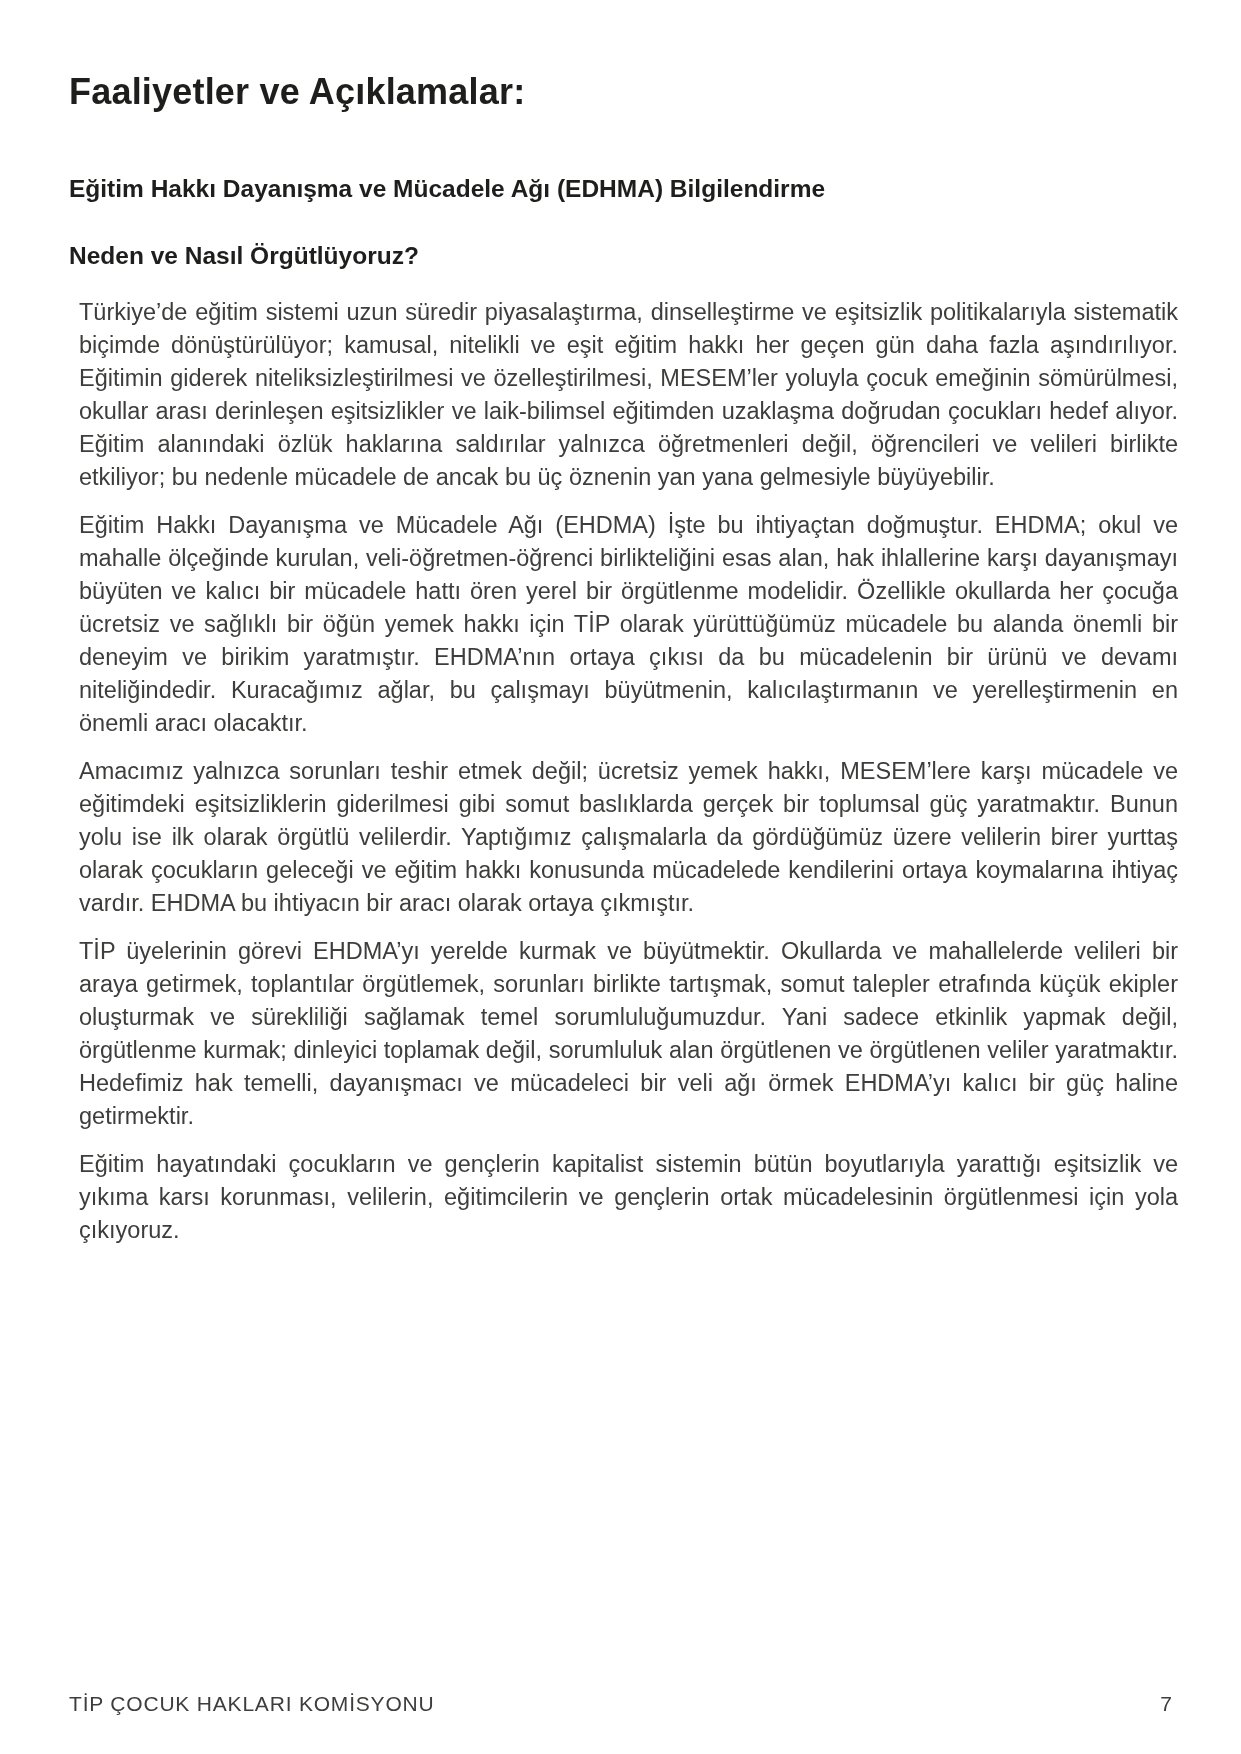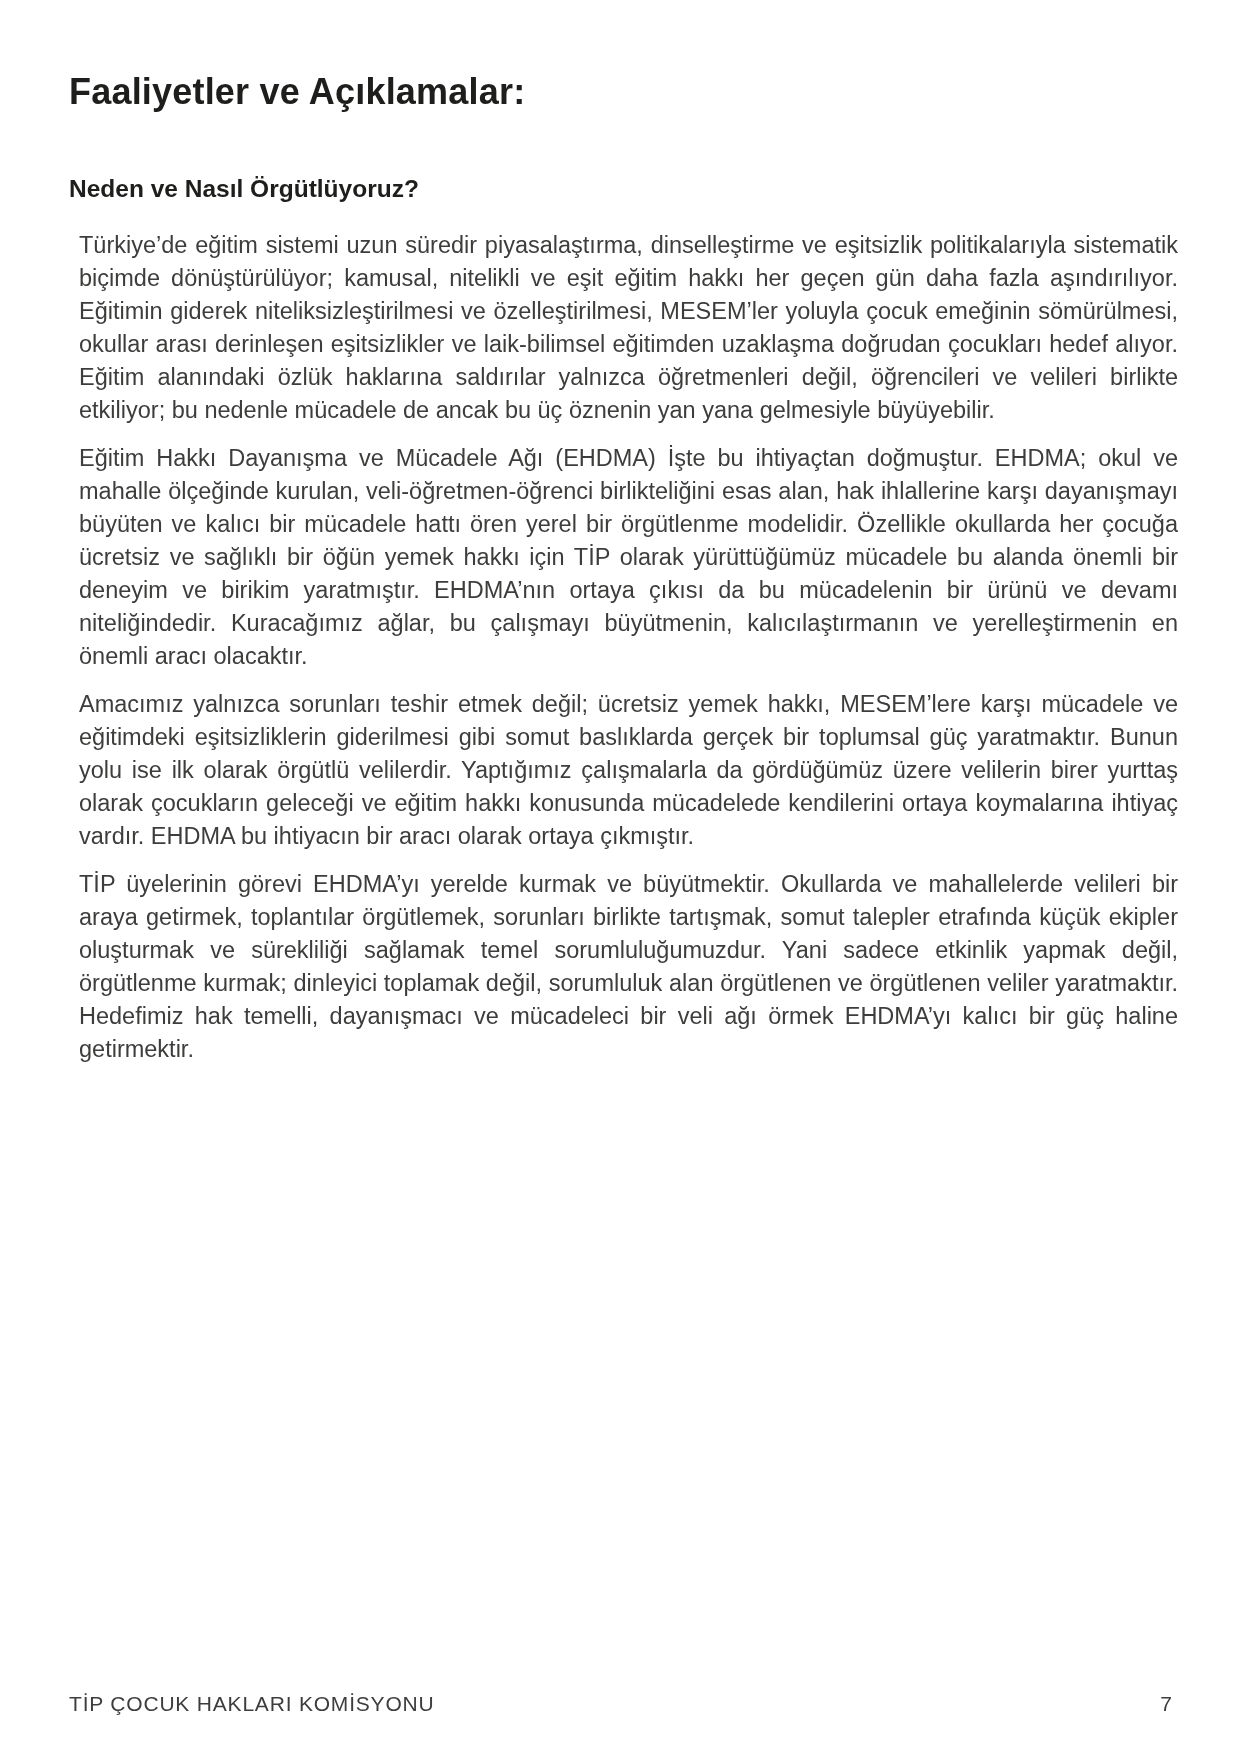--- a/index.html
+++ b/index.html
@@ -72,28 +72,30 @@
   }
 </style>
 </head>
 <body>
 
 <div class="page">
 
   <h1 class="doc-title">Faaliyetler ve Açıklamalar:</h1>
 
   <div class="section-headings">
+    <h2 class="section-heading">Eğitim Hakkı Dayanışma ve Mücadele Ağı (EDHMA) Bilgilendirme</h2>
     <h2 class="section-heading">Neden ve Nasıl Örgütlüyoruz?</h2>
   </div>
 
   <div class="body-copy">
     <p>Türkiye’de eğitim sistemi uzun süredir piyasalaştırma, dinselleştirme ve eşitsizlik politikalarıyla sistematik biçimde dönüştürülüyor; kamusal, nitelikli ve eşit eğitim hakkı her geçen gün daha fazla aşındırılıyor. Eğitimin giderek niteliksizleştirilmesi ve özelleştirilmesi, MESEM’ler yoluyla çocuk emeğinin sömürülmesi, okullar arası derinleşen eşitsizlikler ve laik-bilimsel eğitimden uzaklaşma doğrudan çocukları hedef alıyor. Eğitim alanındaki özlük haklarına saldırılar yalnızca öğretmenleri değil, öğrencileri ve velileri birlikte etkiliyor; bu nedenle mücadele de ancak bu üç öznenin yan yana gelmesiyle büyüyebilir.</p>
     <p>Eğitim Hakkı Dayanışma ve Mücadele Ağı (EHDMA) İşte bu ihtiyaçtan doğmuştur. EHDMA; okul ve mahalle ölçeğinde kurulan, veli-öğretmen-öğrenci birlikteliğini esas alan, hak ihlallerine karşı dayanışmayı büyüten ve kalıcı bir mücadele hattı ören yerel bir örgütlenme modelidir. Özellikle okullarda her çocuğa ücretsiz ve sağlıklı bir öğün yemek hakkı için TİP olarak yürüttüğümüz mücadele bu alanda önemli bir deneyim ve birikim yaratmıştır. EHDMA’nın ortaya çıkısı da bu mücadelenin bir ürünü ve devamı niteliğindedir. Kuracağımız ağlar, bu çalışmayı büyütmenin, kalıcılaştırmanın ve yerelleştirmenin en önemli aracı olacaktır.</p>
     <p>Amacımız yalnızca sorunları teshir etmek değil; ücretsiz yemek hakkı, MESEM’lere karşı mücadele ve eğitimdeki eşitsizliklerin giderilmesi gibi somut baslıklarda gerçek bir toplumsal güç yaratmaktır. Bunun yolu ise ilk olarak örgütlü velilerdir. Yaptığımız çalışmalarla da gördüğümüz üzere velilerin birer yurttaş olarak çocukların geleceği ve eğitim hakkı konusunda mücadelede kendilerini ortaya koymalarına ihtiyaç vardır. EHDMA bu ihtiyacın bir aracı olarak ortaya çıkmıştır.</p>
     <p>TİP üyelerinin görevi EHDMA’yı yerelde kurmak ve büyütmektir. Okullarda ve mahallelerde velileri bir araya getirmek, toplantılar örgütlemek, sorunları birlikte tartışmak, somut talepler etrafında küçük ekipler oluşturmak ve sürekliliği sağlamak temel sorumluluğumuzdur. Yani sadece etkinlik yapmak değil, örgütlenme kurmak; dinleyici toplamak değil, sorumluluk alan örgütlenen ve örgütlenen veliler yaratmaktır. Hedefimiz hak temelli, dayanışmacı ve mücadeleci bir veli ağı örmek EHDMA’yı kalıcı bir güç haline getirmektir.</p>
+    <p>Eğitim hayatındaki çocukların ve gençlerin kapitalist sistemin bütün boyutlarıyla yarattığı eşitsizlik ve yıkıma karsı korunması, velilerin, eğitimcilerin ve gençlerin ortak mücadelesinin örgütlenmesi için yola çıkıyoruz.</p>
   </div>
 
   <div class="page-footer">
     <span class="footer-label">TİP ÇOCUK HAKLARI KOMİSYONU</span>
     <span class="page-number">7</span>
   </div>
 
 </div>
 
 </body></html>

